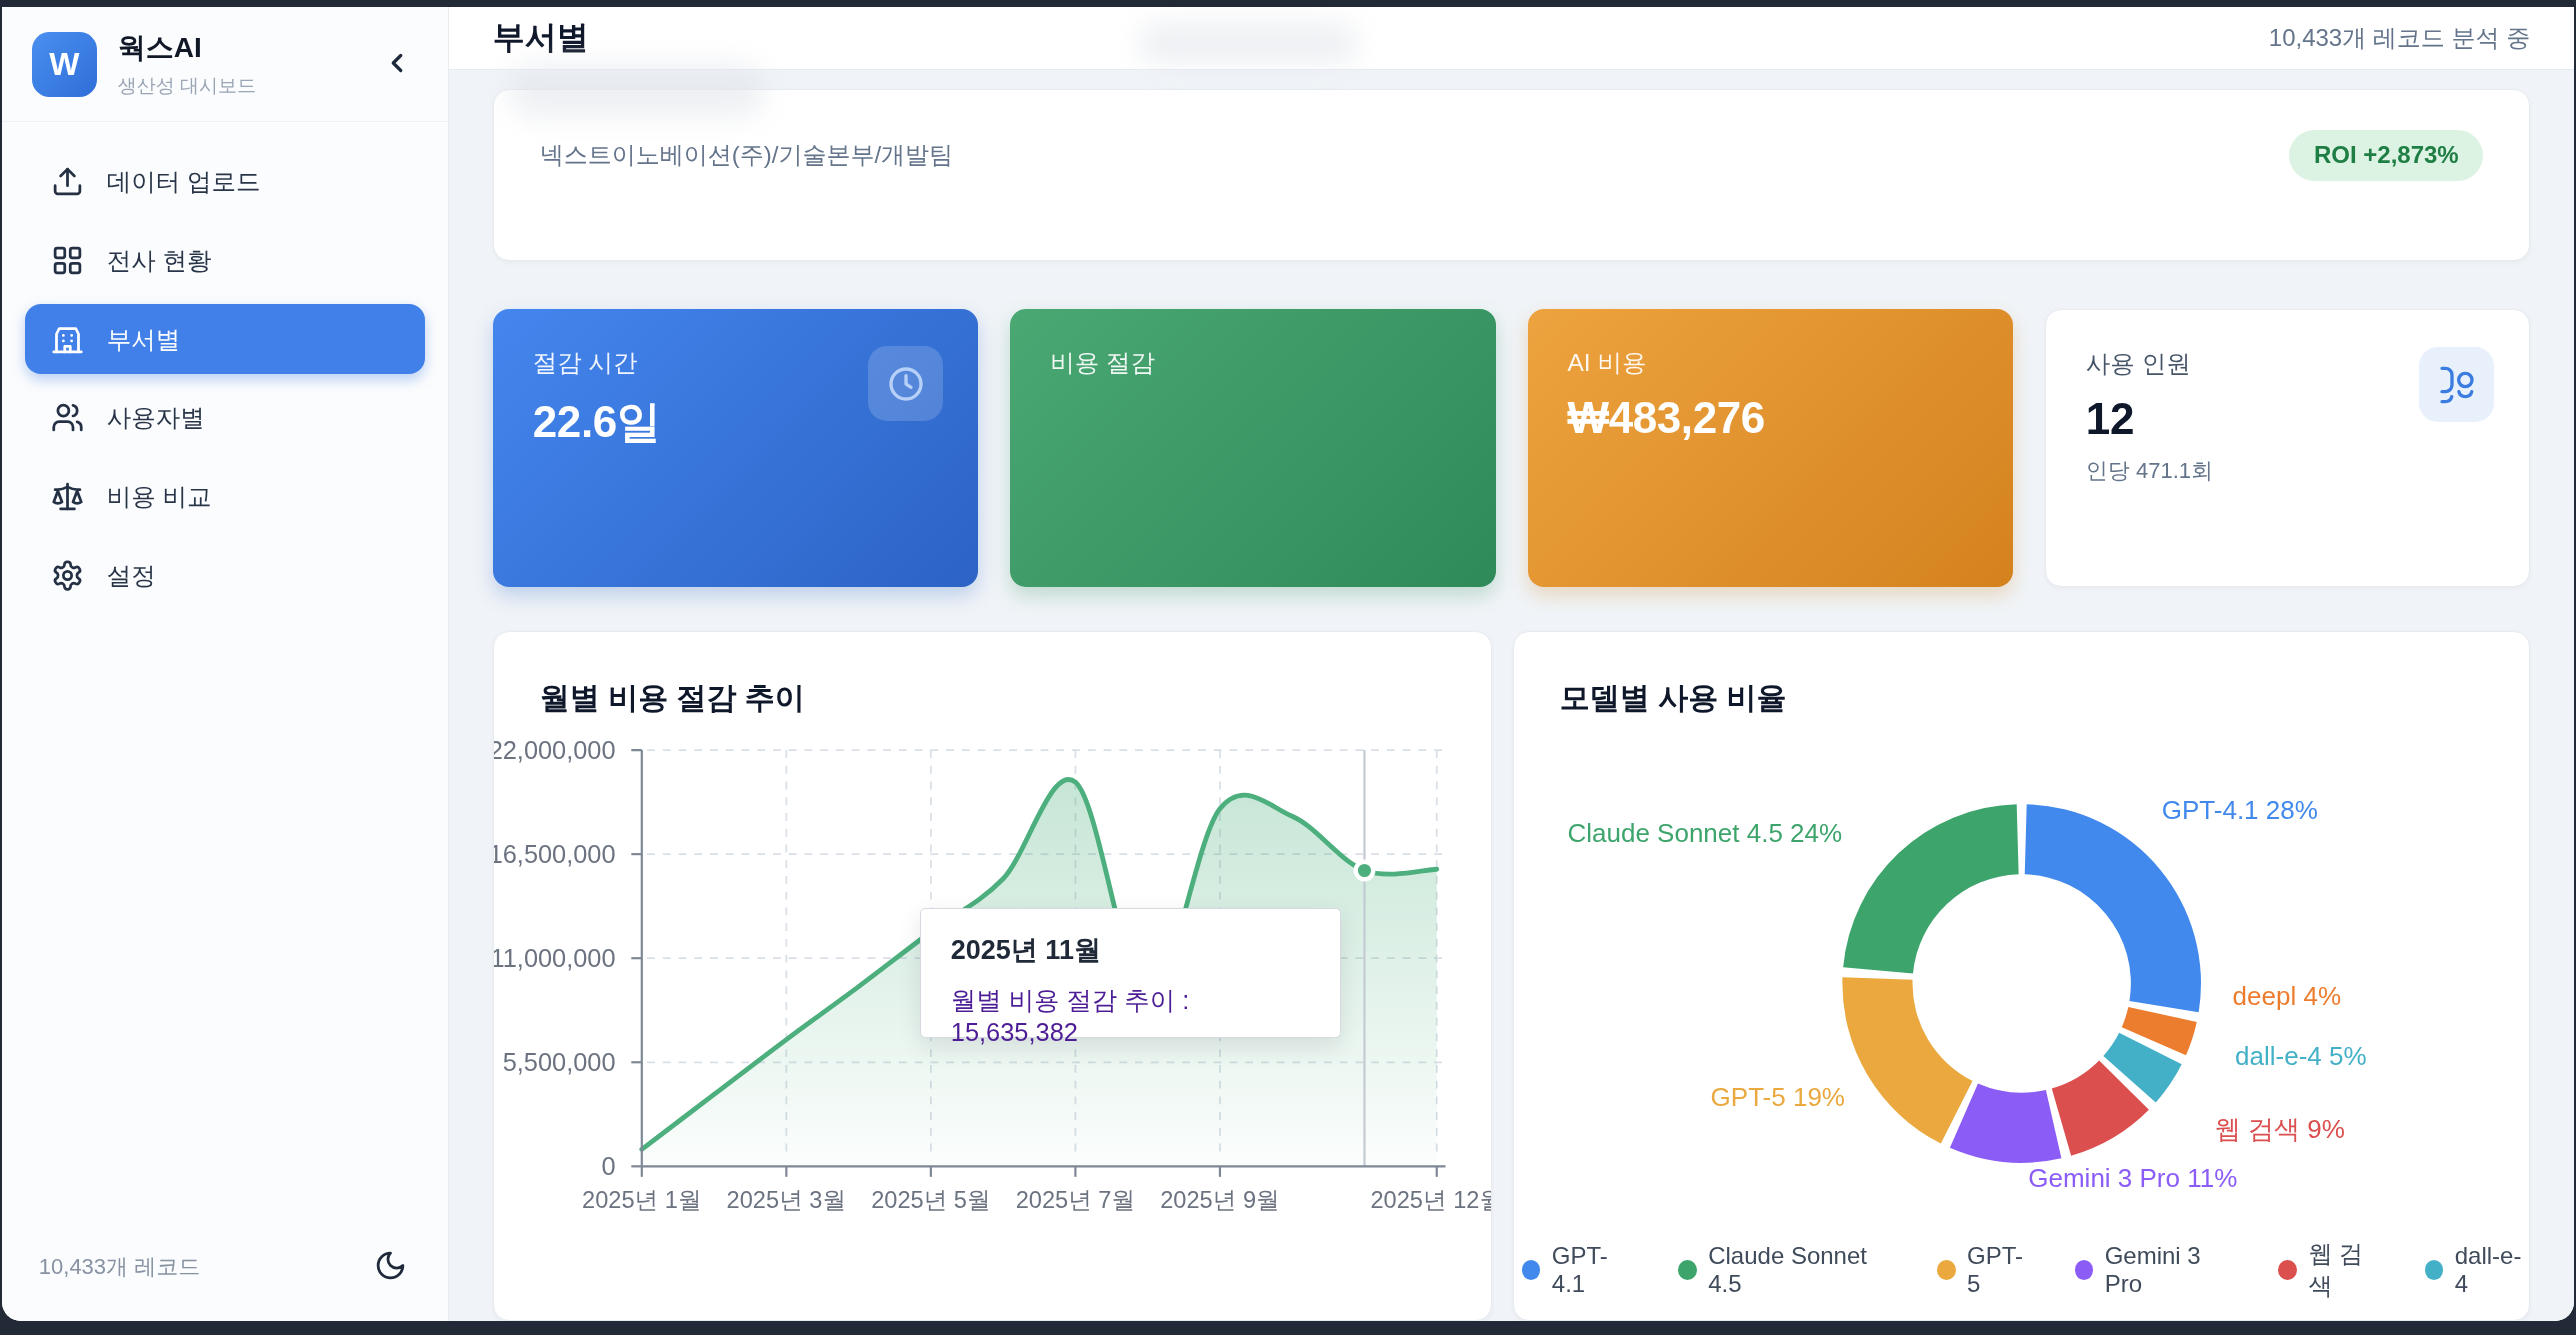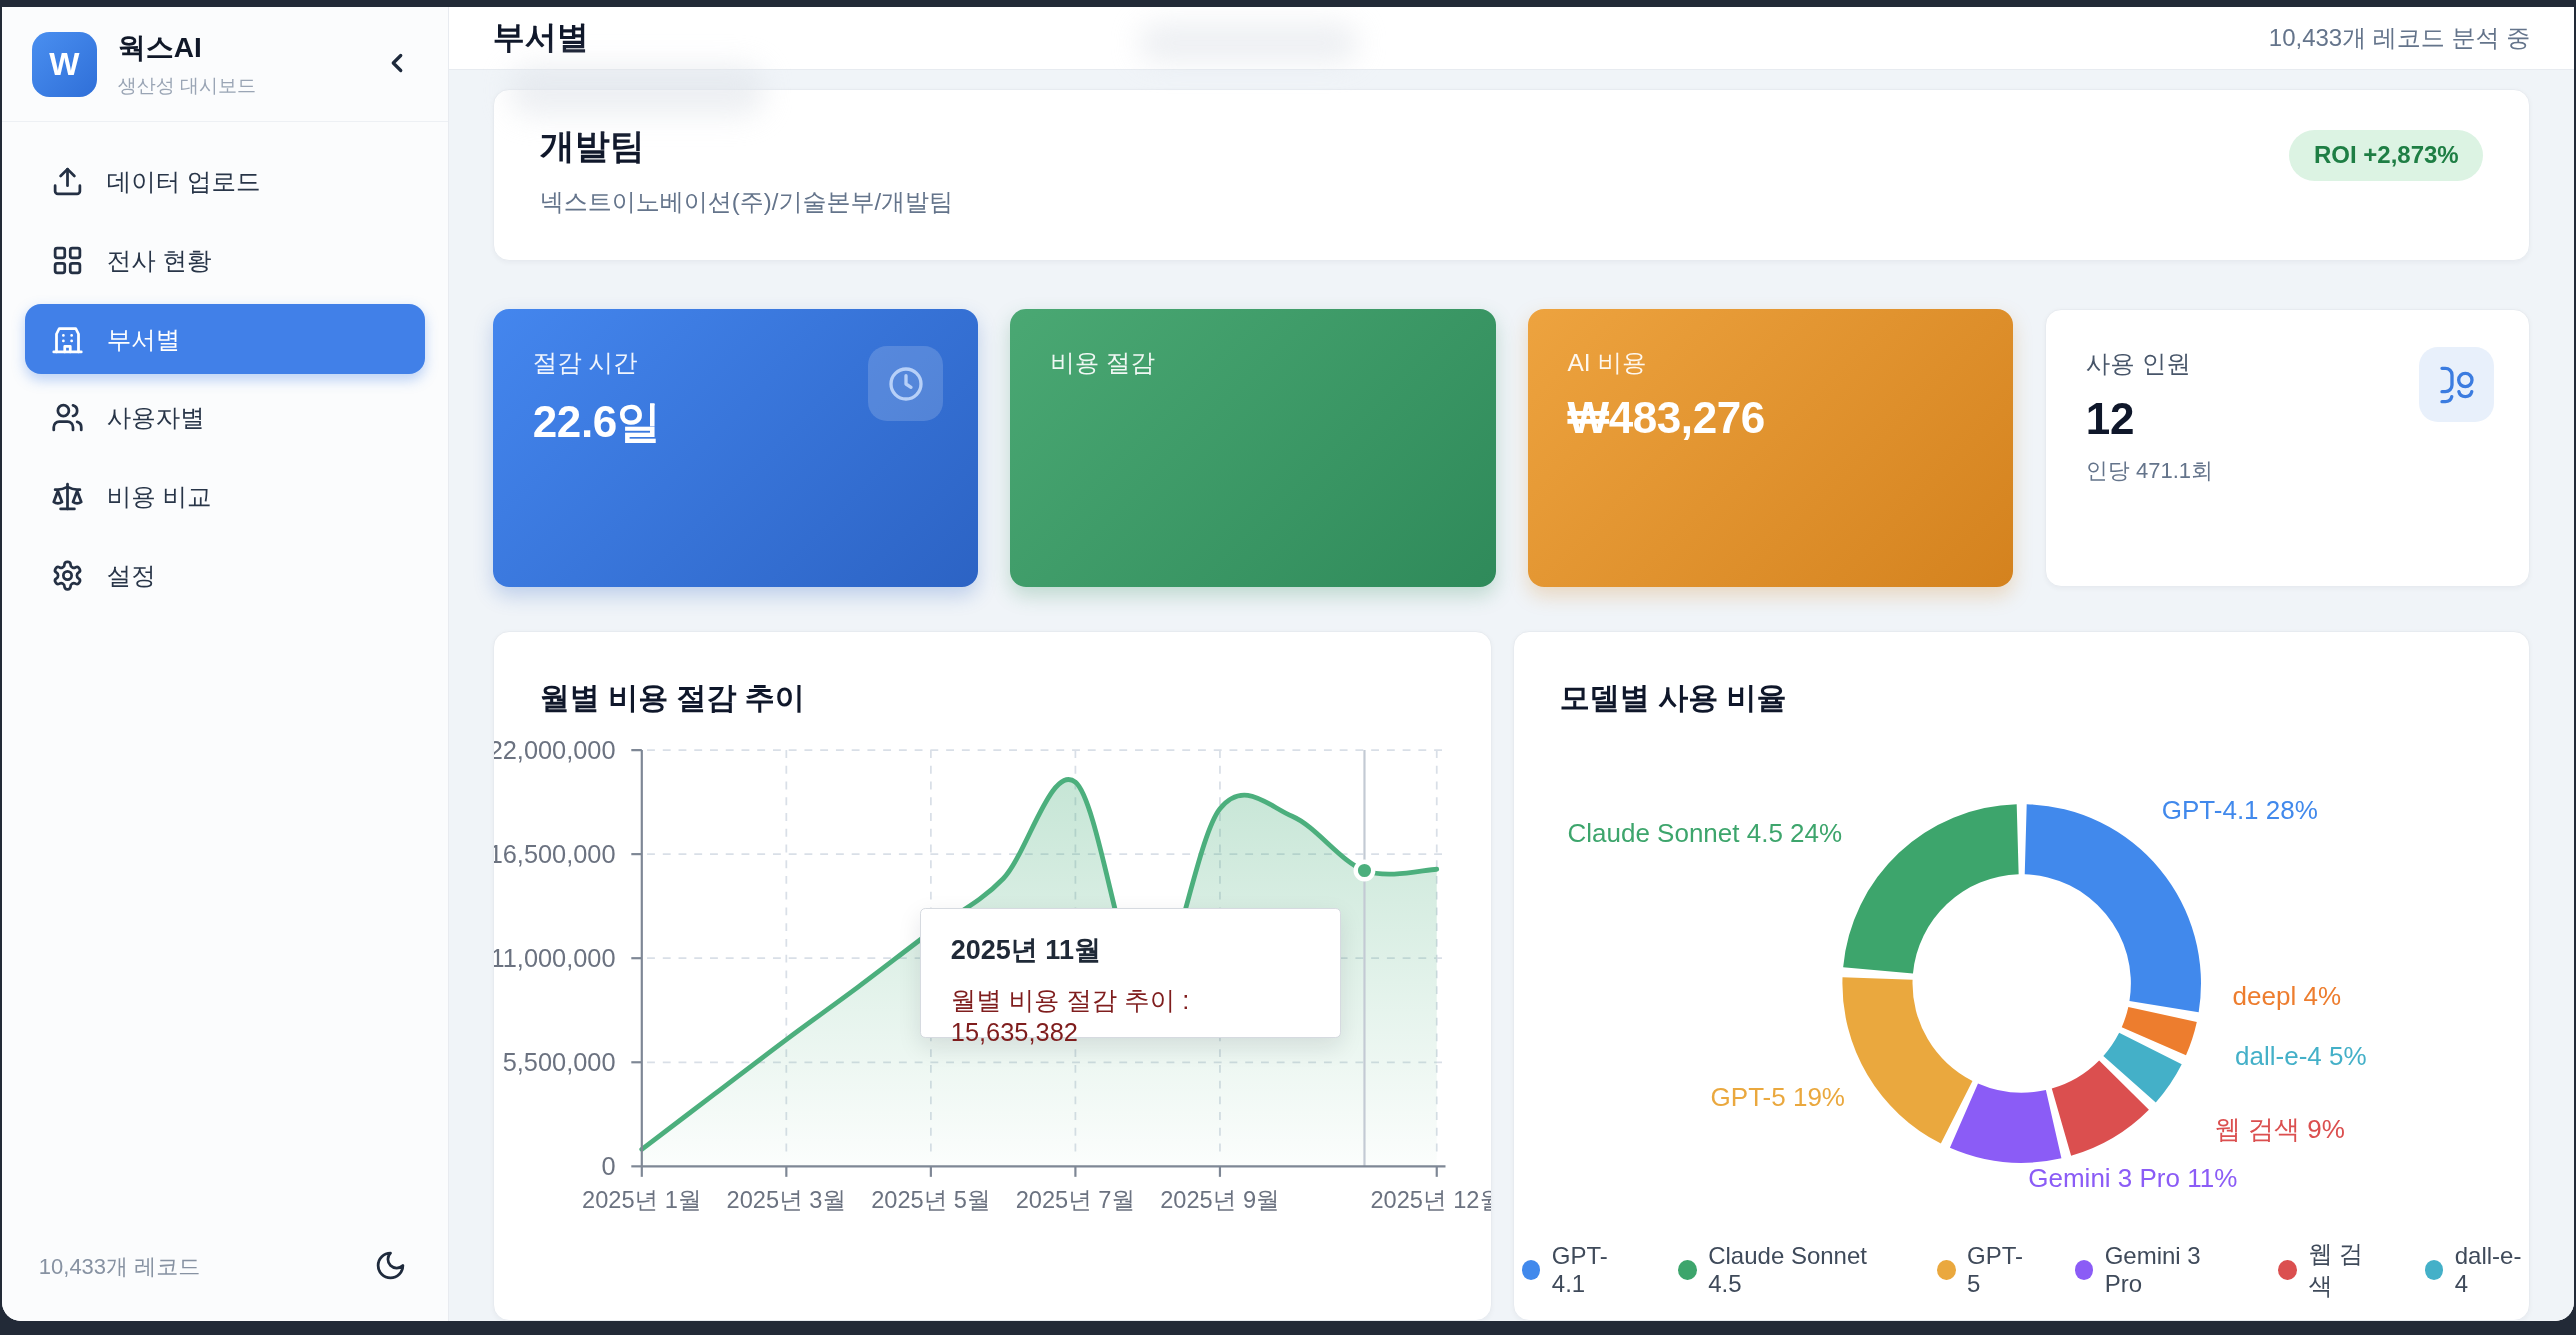--- a/index.html
+++ b/index.html
@@ -72,21 +72,21 @@
   .charts { margin-top:44px; display:grid; grid-template-columns:999px 1fr; gap:21px;text-decoration:underline; }
   .chart-card { height:690px; background:#fff; border:0.9px solid #e7ebf0; border-radius:16px;
                 box-shadow:0 1.8px 5.3px rgba(15,23,42,.04); position:relative; overflow:hidden; }
   .chart-title { position:absolute; top:46px; left:46px; font-size:30px; font-weight:600; color:#0f172a; z-index:3; }
   .chart-svg { position:absolute; inset:0; }
 
   .tooltip { position:absolute; left:426px; top:276px; width:421px; height:130px; background:#fff;
              border:1.8px solid #d6dae0; border-radius:5.3px; box-shadow:0 8.8px 23px rgba(15,23,42,.10);
              padding:23px 30px; z-index:4; }
   .tt-title { font-size:27px; font-weight:600; color:#1f2937; }
-  .tt-value { font-size:25.4px; color:#7f1d1d; margin-top:16px; }
+  .tt-value { font-size:25.4px; color:#4c1d95; margin-top:16px; }
 
   .donut-label { position:absolute; transform:translate(-50%,-50%); font-size:26px; font-weight:500;
                  white-space:nowrap; z-index:3; }
   .dl-gpt41  { left:726px; top:178px; }
   .dl-claude { left:191px; top:201px; }
   .dl-deepl  { left:773px; top:364px; }
   .dl-dalle  { left:787px; top:424px; }
   .dl-web    { left:766px; top:497px; }
   .dl-gemini { left:619px; top:546px; }
   .dl-gpt5   { left:264px; top:465px; }
@@ -202,21 +202,20 @@
       <span class="m-title">부서별</span>
       <div class="blur-blob blob-a"></div>
       <div class="blur-blob blob-b"></div>
       <span class="m-status">10,433개 레코드 분석 중</span>
     </div>
 
     <div class="content">
 
       <div class="dept-card">
         <div>
-          <div class="dept-name">개발팀</div>
           <div class="dept-path">넥스트이노베이션(주)/기술본부/개발팀</div>
         </div>
         <span class="roi-badge">ROI +2,873%</span>
       </div>
 
       <div class="stats">
         <div class="stat blue">
           <div class="slabel">절감 시간</div>
           <div class="svalue">22.6일</div>
           <div class="chip glass">

